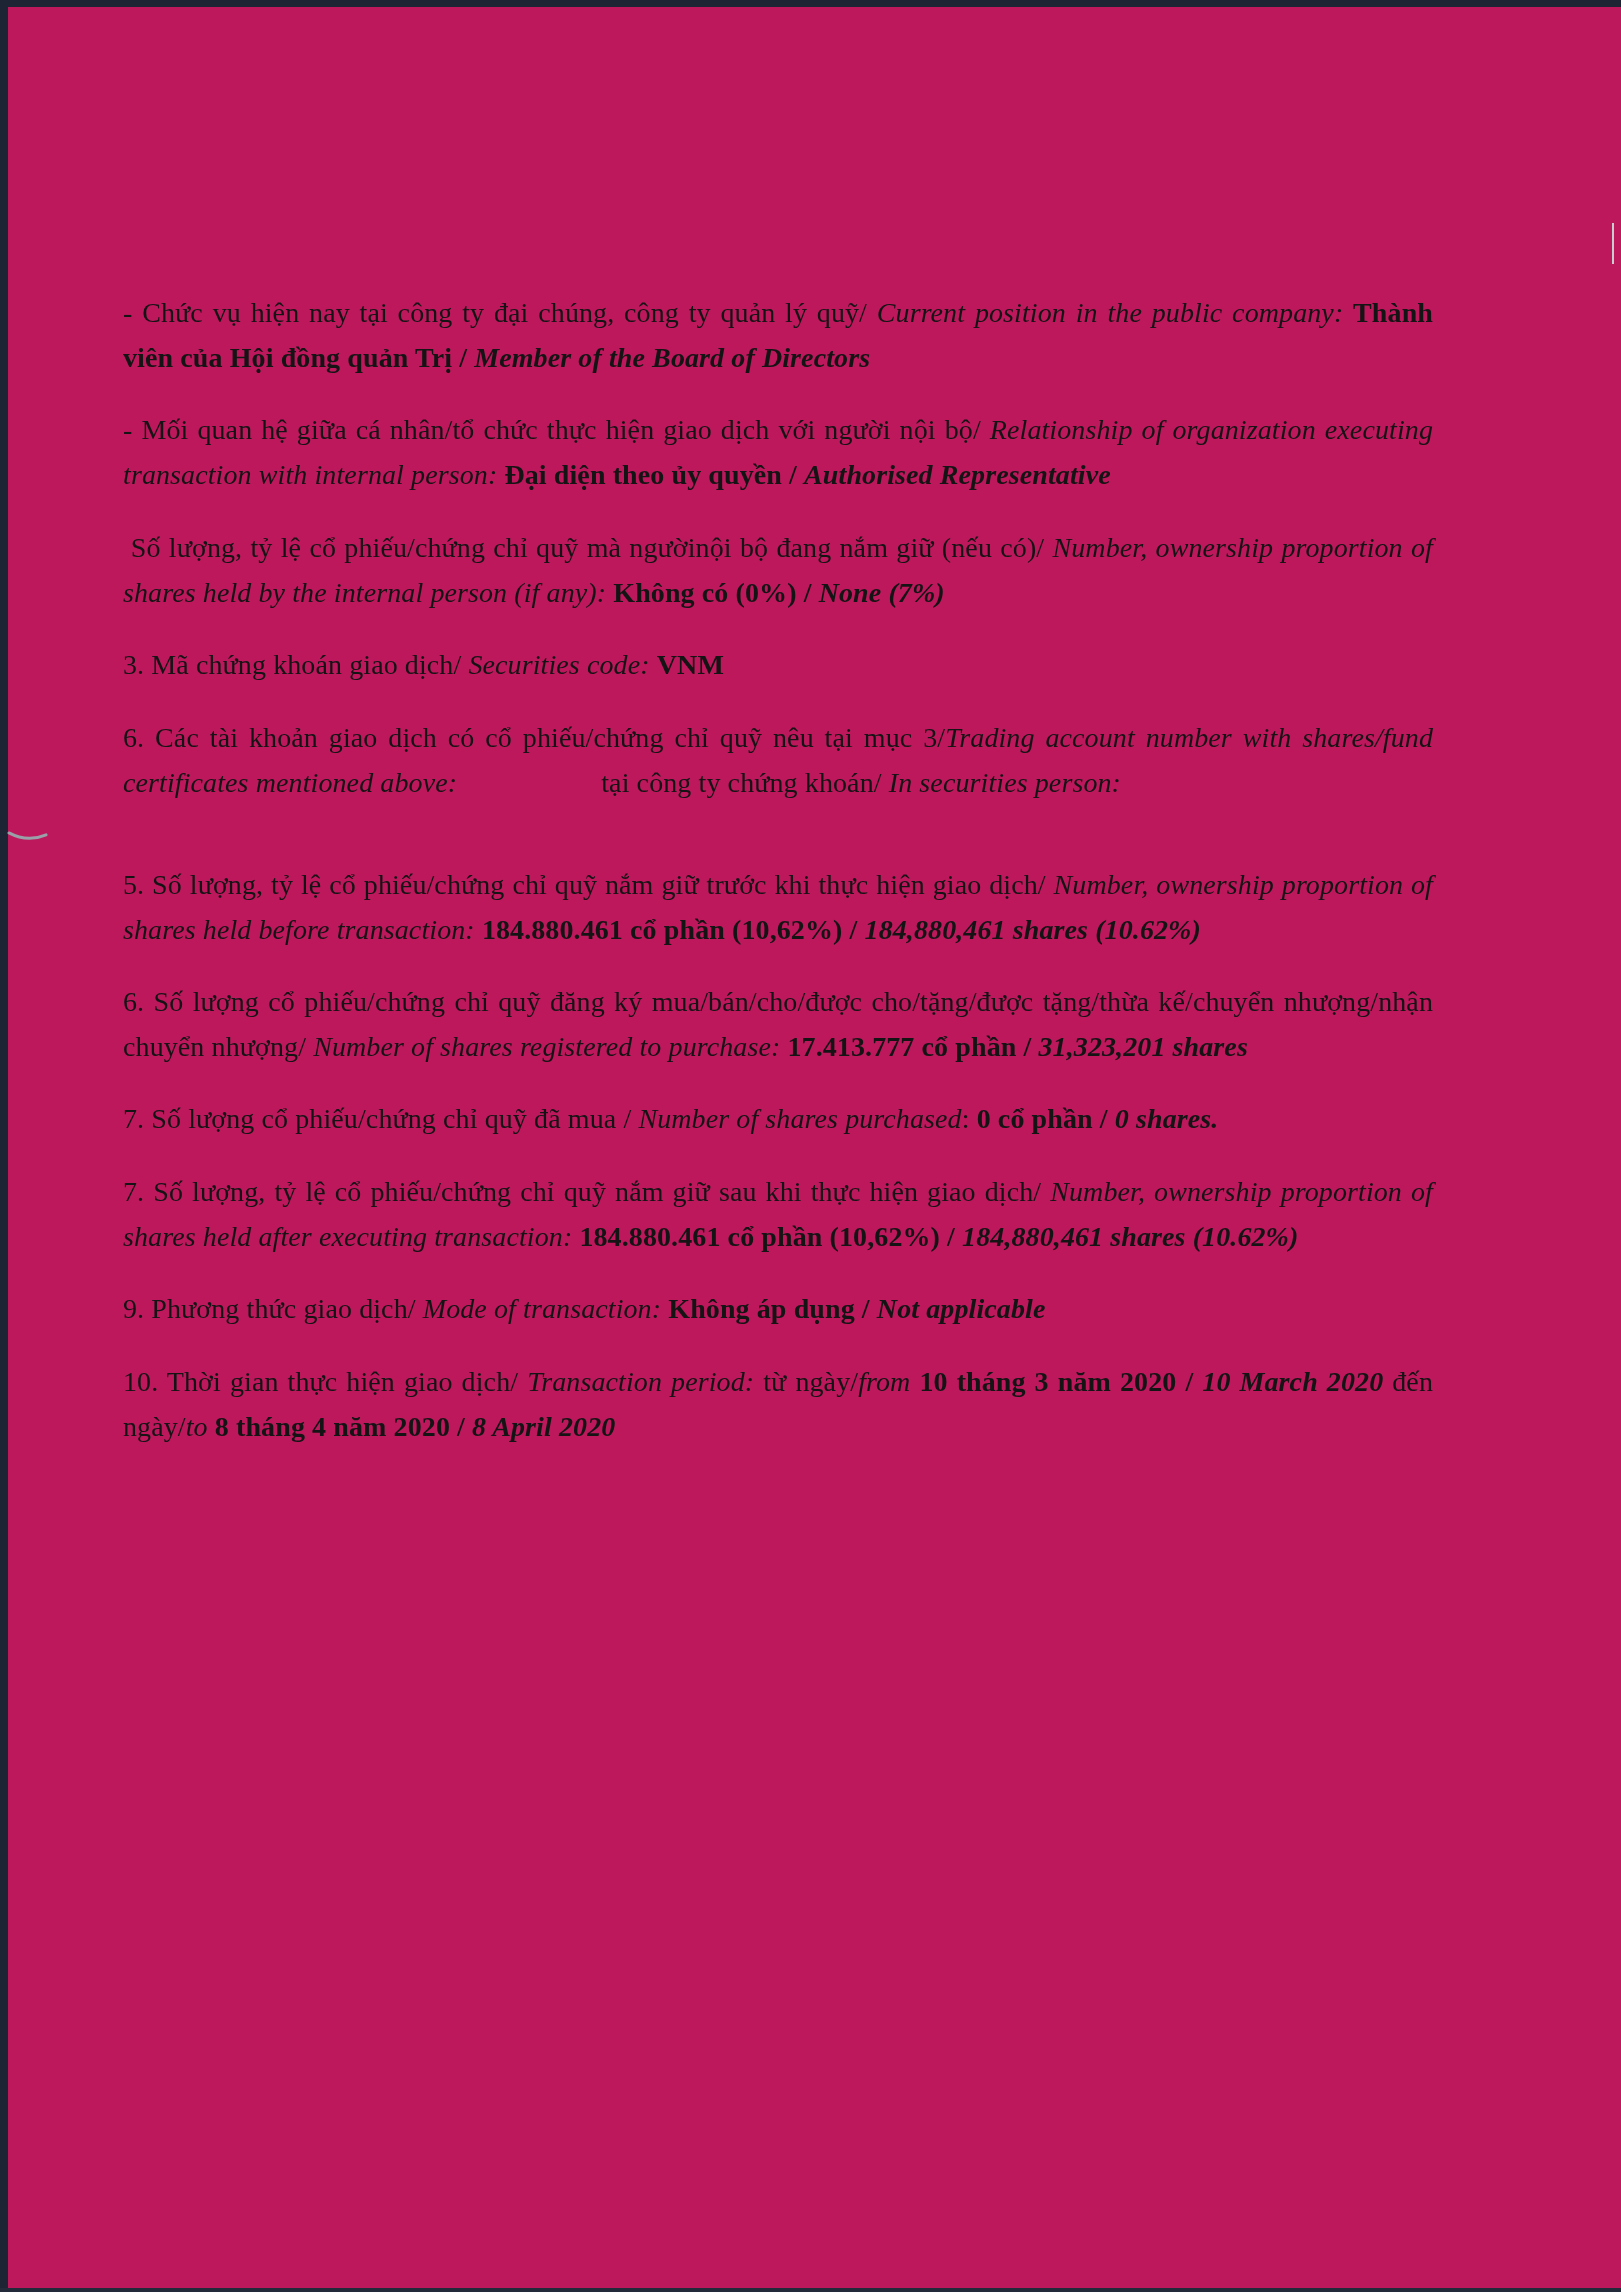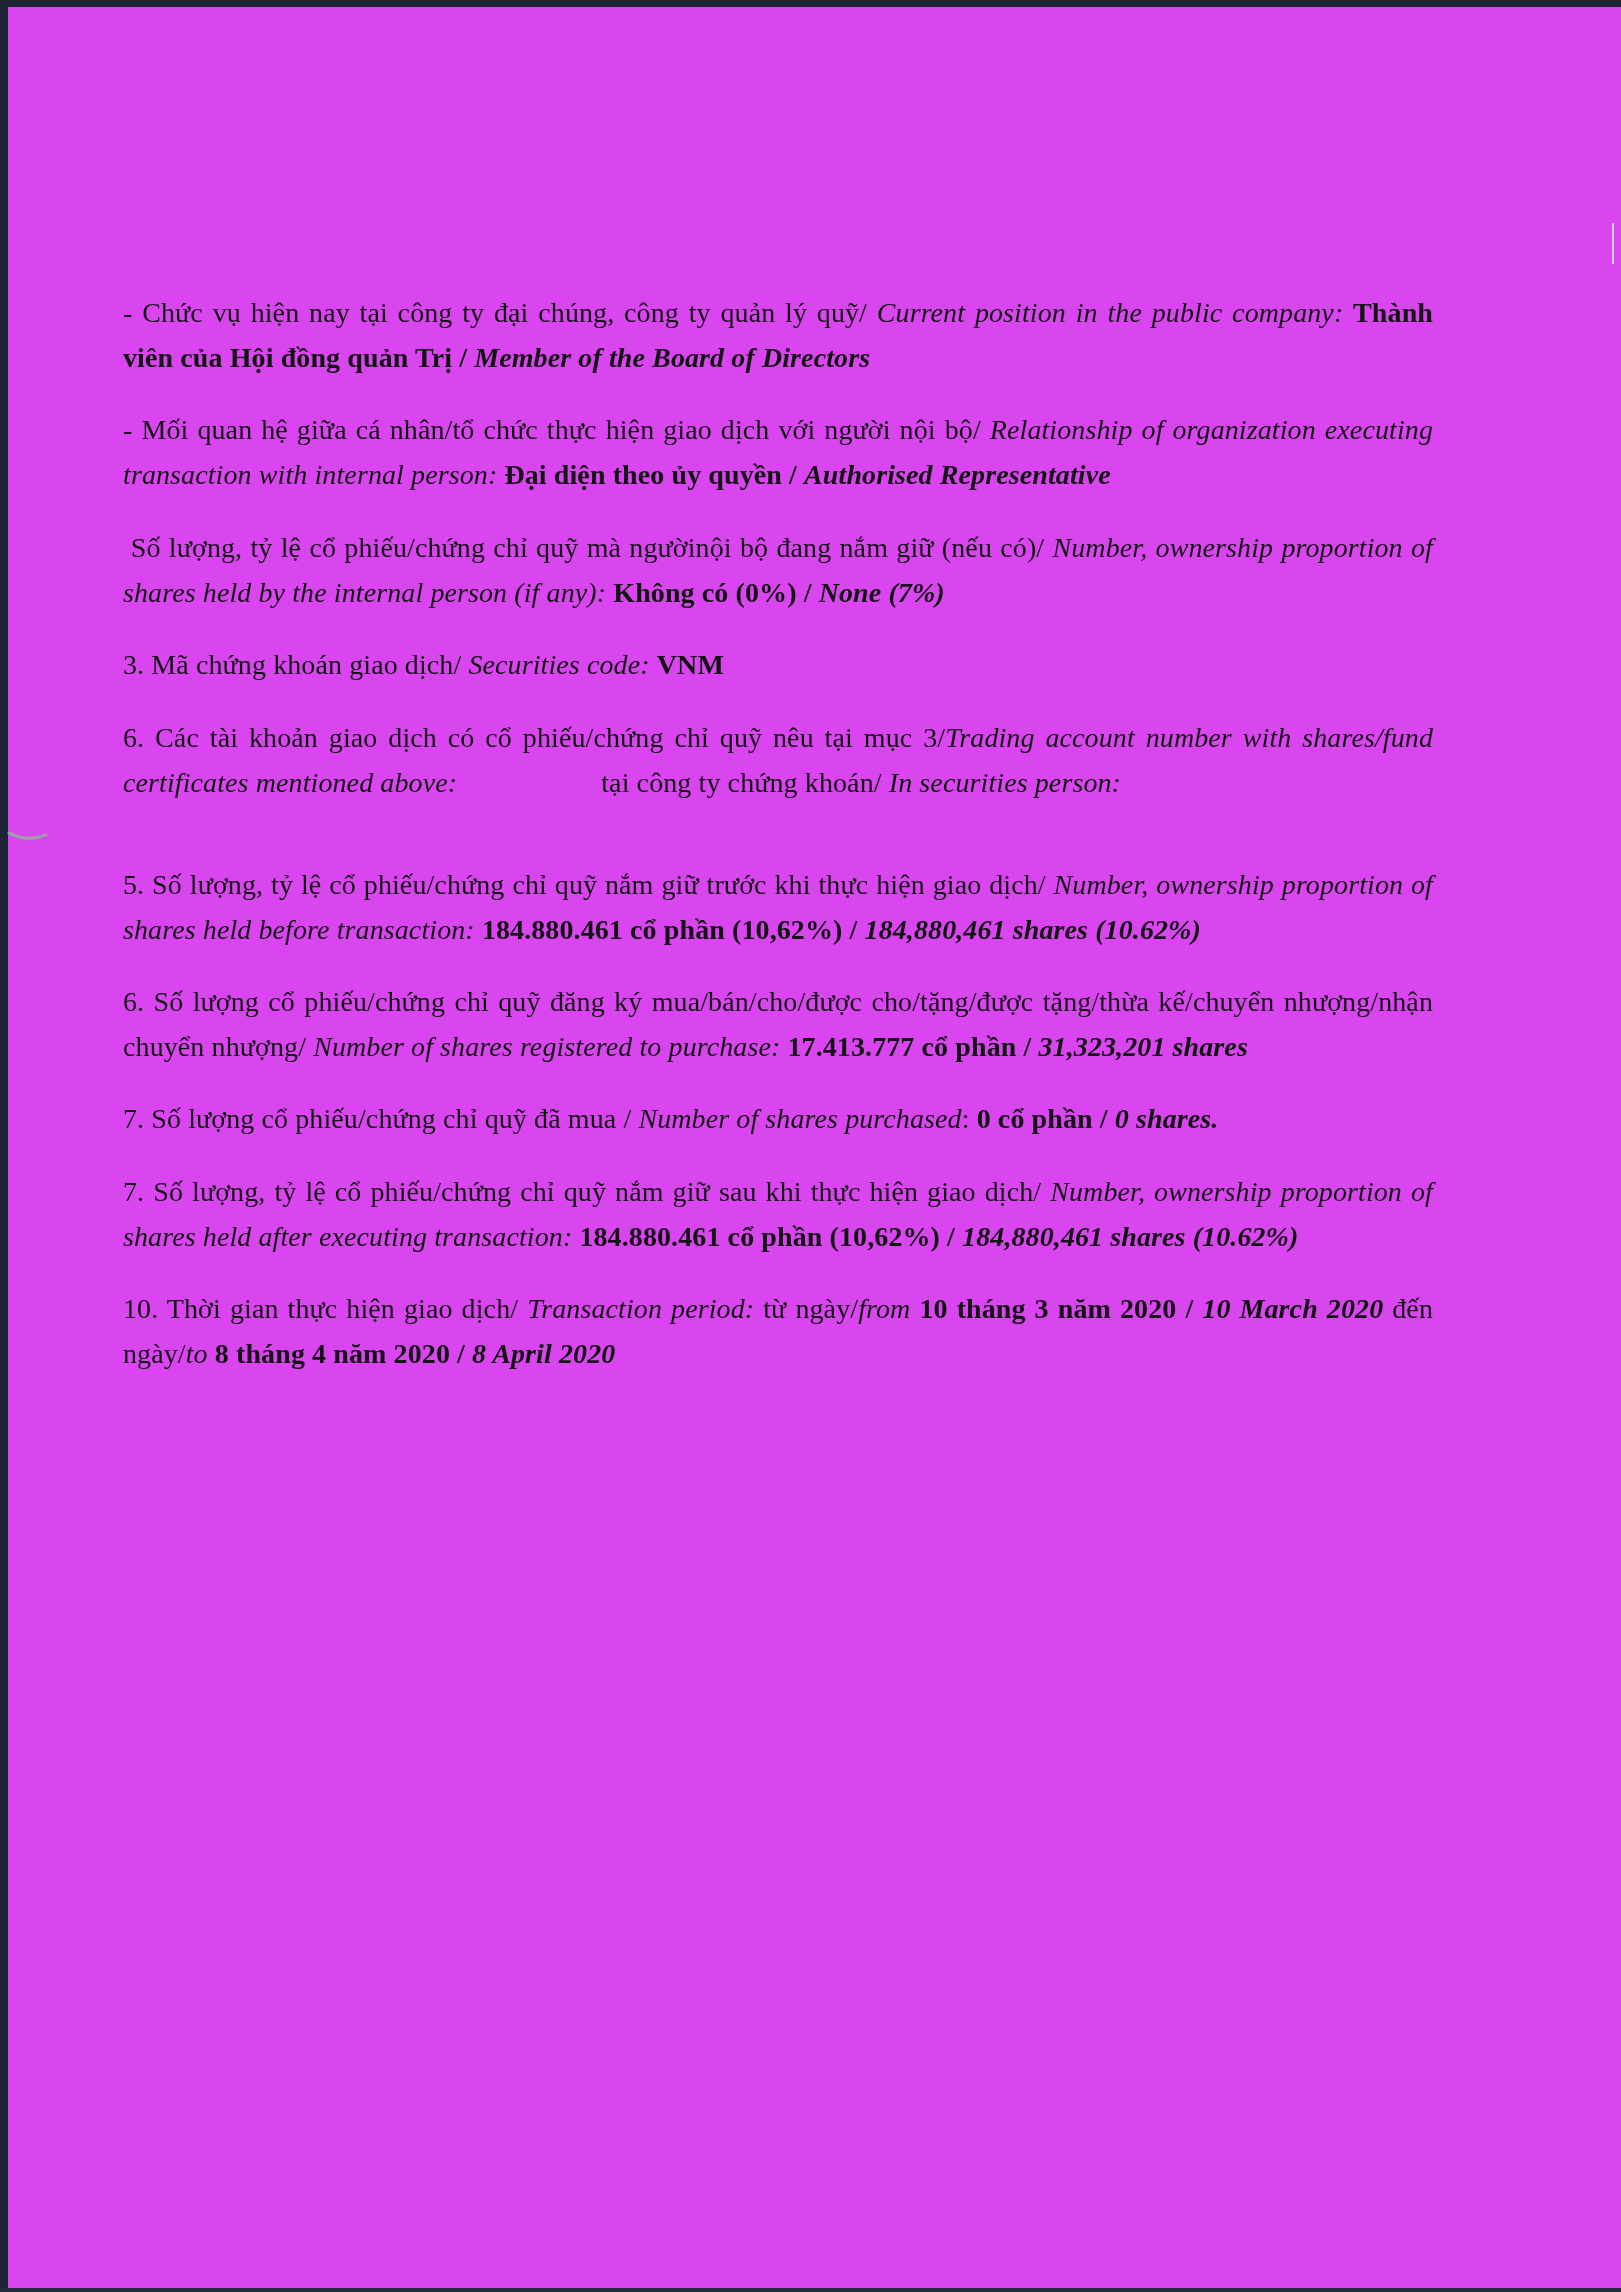--- a/index.html
+++ b/index.html
@@ -1,21 +1,21 @@
 <!DOCTYPE html>
 <html><head>
 <meta charset="utf-8">
 <style>
   html, body { margin: 0; padding: 0; background: #e8e8e8; }
   .page {
     position: relative;
     width: 1621px;
     height: 2293px;
     margin: 0 auto;
-    background: #d946ef;
+    background: #be185d;
     overflow: hidden;
     font-family: "Liberation Serif", "DejaVu Serif", serif;
     color: #141414;
   }
   
   .scan-edge-top    { position: absolute; top: 0; left: 0; width: 100%; height: 6.9px;  background: #1d2433; }
   .scan-edge-left   { position: absolute; top: 0; left: 0; width: 7.8px;  height: 100%; background: #1d2433; }
   .scan-edge-bottom { position: absolute; bottom: 0; left: 0; width: 100%; height: 4.9px; background: #232a3a; }
   .right-edge-mark  { position: absolute; left: 1612px; top: 223px; width: 2px; height: 41px; background: #c9ccd1; }
   .left-margin-mark { position: absolute; left: 6.9px; top: 828px; }
@@ -58,16 +58,17 @@
   <div class="content">
       <p class="para"><span class="s-n">- Chức vụ hiện nay tại công ty đại chúng, công ty quản lý quỹ/ </span><span class="s-i">Current position in the public company: </span><span class="s-b">Thành viên của Hội đồng quản Trị / </span><span class="s-bi">Member of the Board of Directors</span></p>
       <p class="para"><span class="s-n">- Mối quan hệ giữa cá nhân/tổ chức thực hiện giao dịch với người nội bộ/ </span><span class="s-i">Relationship of organization executing transaction with internal person: </span><span class="s-b">Đại diện theo ủy quyền / </span><span class="s-bi">Authorised Representative</span></p>
       <p class="para indent"><span class="s-n">Số lượng, tỷ lệ cổ phiếu/chứng chỉ quỹ mà ngườinội bộ đang nắm giữ (nếu có)/ </span><span class="s-i">Number, ownership proportion of shares held by the internal person (if any): </span><span class="s-b">Không có (0%) / </span><span class="s-bi">None (7%)</span></p>
       <p class="para"><span class="s-n">3. Mã chứng khoán giao dịch/ </span><span class="s-i">Securities code: </span><span class="s-b">VNM</span></p>
       <p class="para space-after-lg"><span class="s-n">6. Các tài khoản giao dịch có cổ phiếu/chứng chỉ quỹ nêu tại mục 3/</span><span class="s-i">Trading account number with shares/fund certificates mentioned above: </span><span class="gap" style="width: 137px;"></span><span class="s-n">tại công ty chứng khoán/ </span><span class="s-i">In securities person:</span></p>
       <p class="para"><span class="s-n">5. Số lượng, tỷ lệ cổ phiếu/chứng chỉ quỹ nắm giữ trước khi thực hiện giao dịch/ </span><span class="s-i">Number, ownership proportion of shares held before transaction: </span><span class="s-b">184.880.461 cổ phần (10,62%) / </span><span class="s-bi">184,880,461 shares (10.62%)</span></p>
       <p class="para"><span class="s-n">6. Số lượng cổ phiếu/chứng chỉ quỹ đăng ký mua/bán/cho/được cho/tặng/được tặng/thừa kế/chuyển nhượng/nhận chuyển nhượng/ </span><span class="s-i">Number of shares registered to purchase: </span><span class="s-b">17.413.777 cổ phần / </span><span class="s-bi">31,323,201 shares</span></p>
       <p class="para"><span class="s-n">7. Số lượng cổ phiếu/chứng chỉ quỹ đã mua / </span><span class="s-i">Number of shares purchased</span><span class="s-n">: </span><span class="s-b">0 cổ phần / </span><span class="s-bi">0 shares.</span></p>
       <p class="para"><span class="s-n">7. Số lượng, tỷ lệ cổ phiếu/chứng chỉ quỹ nắm giữ sau khi thực hiện giao dịch/ </span><span class="s-i">Number, ownership proportion of shares held after executing transaction: </span><span class="s-b">184.880.461 cổ phần (10,62%) / </span><span class="s-bi">184,880,461 shares (10.62%)</span></p>
+      <p class="para"><span class="s-n">9. Phương thức giao dịch/ </span><span class="s-i">Mode of transaction: </span><span class="s-b">Không áp dụng / </span><span class="s-bi">Not applicable</span></p>
       <p class="para"><span class="s-n">10. Thời gian thực hiện giao dịch/ </span><span class="s-i">Transaction period: </span><span class="s-n">từ ngày/</span><span class="s-i">from </span><span class="s-b">10 tháng 3 năm 2020 / </span><span class="s-bi">10 March 2020 </span><span class="s-n">đến ngày/</span><span class="s-i">to </span><span class="s-b">8 tháng 4 năm 2020 / </span><span class="s-bi">8 April 2020</span></p>
     </div>
 </div>
 
 
 </body></html>

